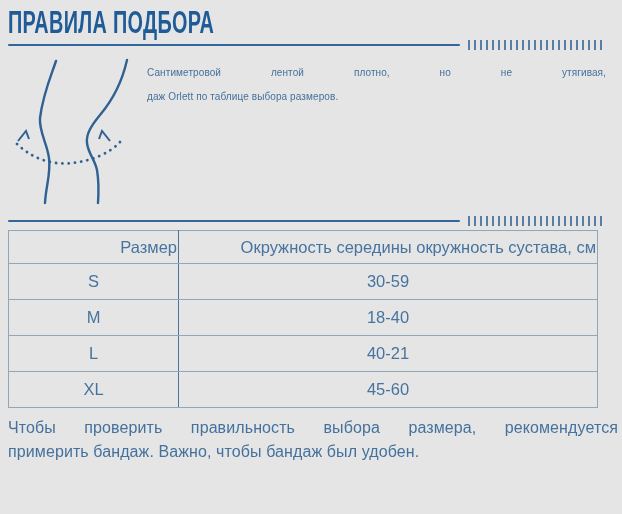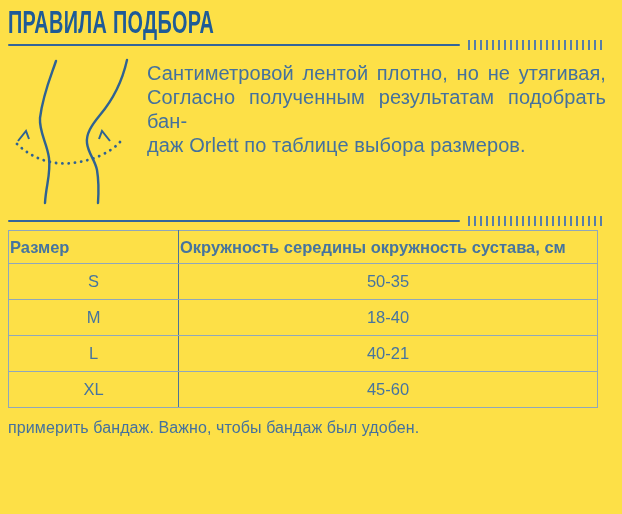--- a/index.html
+++ b/index.html
@@ -1,21 +1,21 @@
 <!DOCTYPE html>
 <html><head>
 <meta charset="utf-8">
 <style>
   html,body{margin:0;padding:0;background:#ffffff;}
   .page{
     position:relative;
     width:622px;height:514px;
     box-sizing:border-box;
     padding:8px 16px 0 8px;
-    background:#fde047;
+    background:#e5e5e5;
     font-family:"Liberation Sans",sans-serif;
     overflow:hidden;
   }
   
   .sec-title{white-space:nowrap;}
   .sec-title span{
     display:inline-block;
     font-size:32px;
     line-height:28px;
     font-weight:700;
@@ -28,39 +28,39 @@
   .rule{width:452px;height:2px;background:#33669a;border-radius:1px;}
   .ticks{
     margin-left:8px;flex:1;height:10px;
     background:repeating-linear-gradient(90deg,#587ea6 0 2px,transparent 2px 6px);
   }
   
   .intro-row{display:flex;margin-top:8px;height:148px;}
   .knee-fig{flex:none;width:130px;height:148px;margin-left:2px;}
   .intro-text{
     margin-left:7px;margin-top:3px;width:473px;
-    font-size:20px;line-height:24px;letter-spacing:.1px;
+    font-size:10px;line-height:24px;letter-spacing:.1px;
     color:#44719d;
   }
   .jline{text-align:justify;text-align-last:justify;}
   .jline.last{text-align-last:left;}
   
   .sec2{margin-top:10px;}
   
   table.size-table{
     width:590px;margin-top:4px;
     border-collapse:collapse;
     border:1.5px solid #7c92a6;
     color:#46749f;
     font-size:16.5px;
   }
   table.size-table th{
-    height:30px;font-weight:700;
+    height:30px;font-weight:400;
     border:1px solid #90a7ba;
-    text-align:left;vertical-align:middle;
+    text-align:right;vertical-align:middle;
   }
   table.size-table td{
     height:33px;
     border:1px solid #90a7ba;
     text-align:center;vertical-align:middle;
   }
   table.size-table th:first-child,
   table.size-table td:first-child{
     width:167px;
     border-right:1.2px solid #4d7498;
@@ -96,21 +96,20 @@
         <path d="M117,2 C113,20 106,38 90,57 C81,68 76,76 77,85 C78,95 85,102 87,112 C89,124 89,130 88,145" stroke="#2f6292" stroke-width="2.4" stroke-linecap="round" fill="none"></path>
 
         <path d="M7,86 C25,103 45,107 62,105 C82,103 100,95 110,84" stroke="#2f6292" stroke-width="2.8" stroke-linecap="round" stroke-dasharray="0.1 6.2" fill="none"></path>
 
         <path d="M8,83 L16,73 L19,81" stroke="#2f6292" stroke-width="2" fill="none"></path>
         <path d="M100,83 L92,73 L89,81" stroke="#2f6292" stroke-width="2" fill="none"></path>
       </svg>
     </div>
     <div class="intro-text">
         <div class="jline">Сантиметровой лентой плотно, но не утягивая,</div>
-        <div class="jline">Согласно полученным результатам подобрать бан-</div>
         <div class="jline last">даж Orlett по таблице выбора размеров.</div>
       </div>
   </div>
 
   <div class="sec-head sec2">
     <div class="rule-row">
       <div class="rule"></div>
       <div class="ticks"></div>
     </div>
   </div>
@@ -118,34 +117,35 @@
   <table class="size-table">
     <thead>
       <tr>
         <th>Размер</th>
         <th>Окружность середины окружность сустава, см</th>
       </tr>
     </thead>
     <tbody>
         <tr>
           <td>S</td>
-          <td>50-35</td>
+          <td>30-59</td>
         </tr>
         <tr>
           <td>M</td>
           <td>18-40</td>
         </tr>
         <tr>
           <td>L</td>
           <td>40-21</td>
         </tr>
         <tr>
           <td>XL</td>
           <td>45-60</td>
         </tr>
       </tbody>
   </table>
 
   <div class="footer-note">
+      <div class="jline">Чтобы проверить правильность выбора размера, рекомендуется</div>
       <div class="jline last">примерить бандаж. Важно, чтобы бандаж был удобен.</div>
     </div>
 
 </div>
 
 </body></html>

